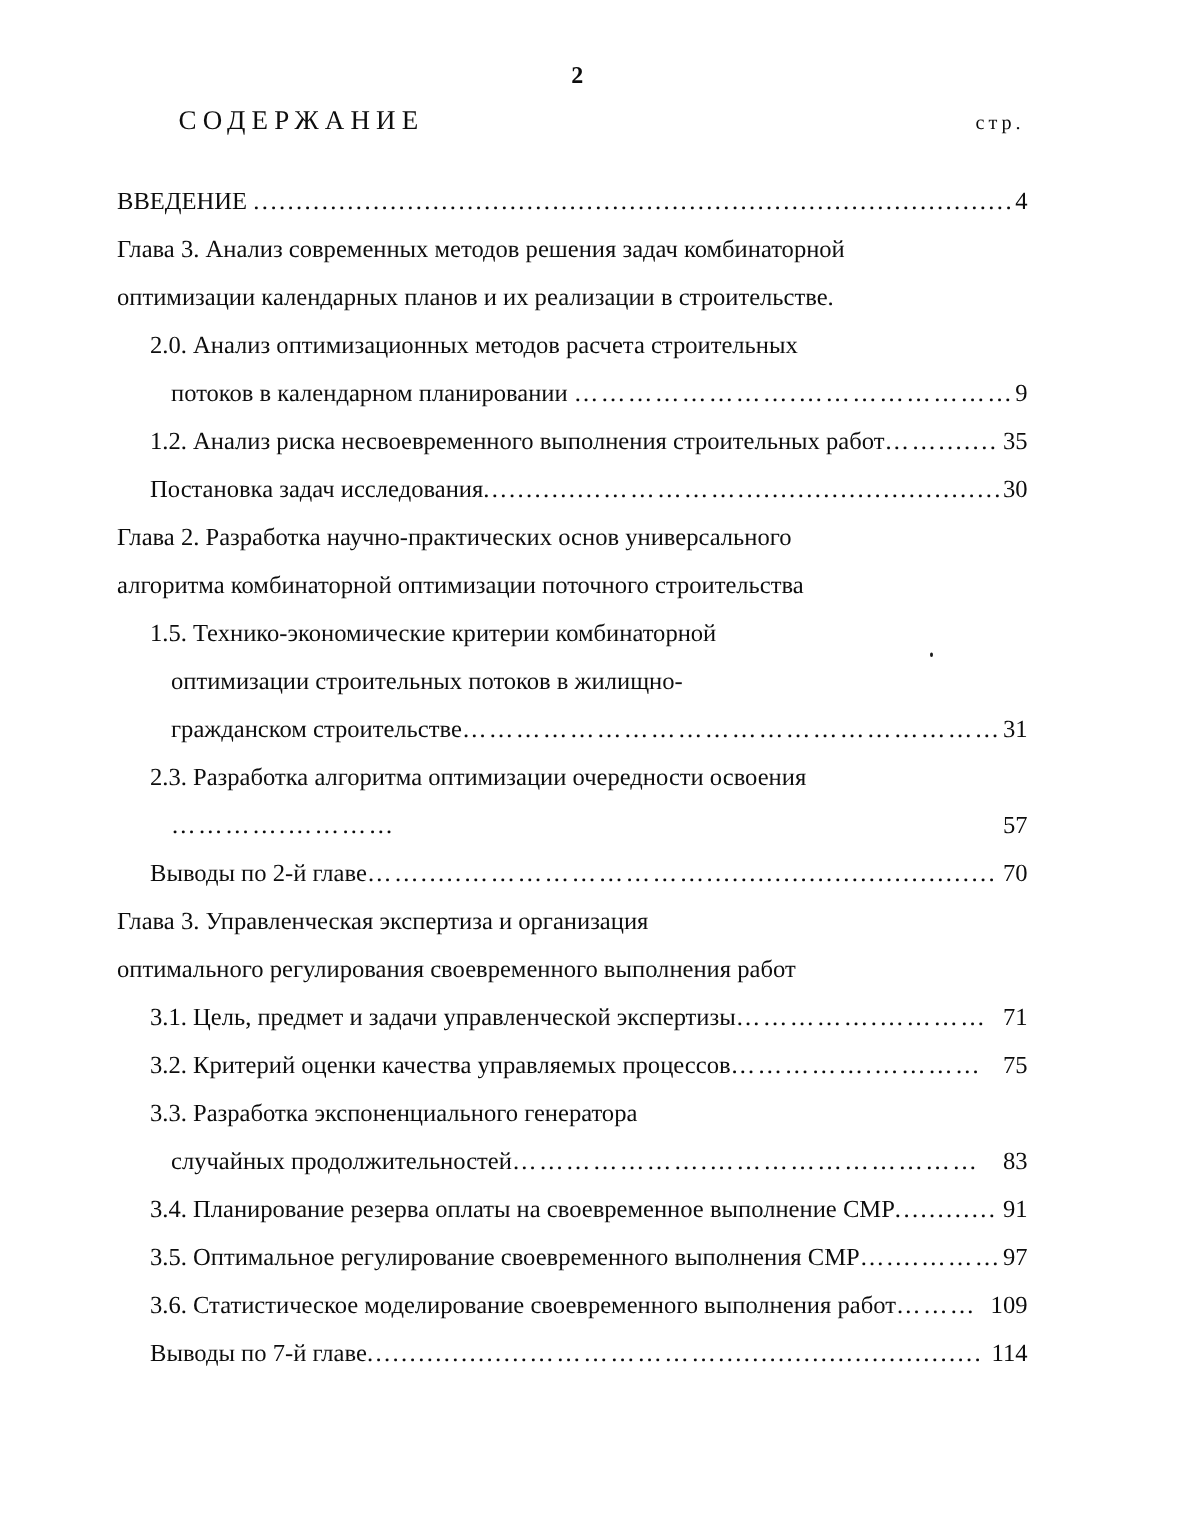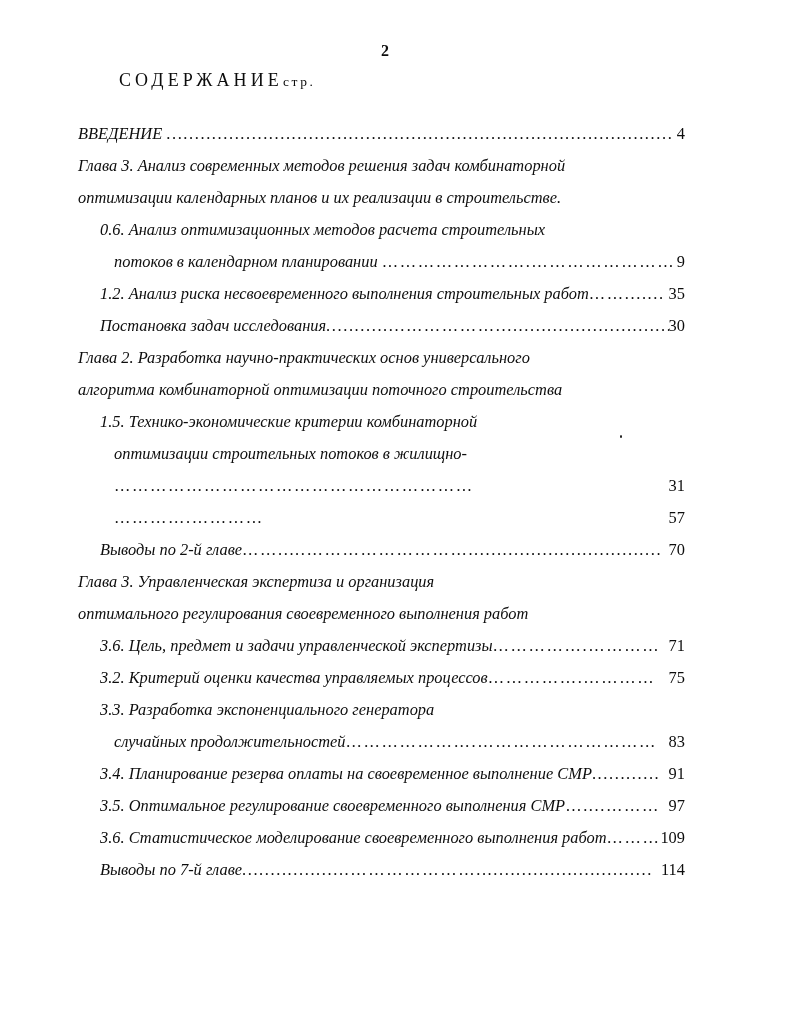--- a/index.html
+++ b/index.html
@@ -35,21 +35,21 @@
   }
 
   
   #heading-row {
     position: absolute;
     top: 70px;
     left: 119px;
     width: 565px;
     display: flex;
     align-items: baseline;
-    justify-content: flex-start;
+    justify-content: space-between;
     height: 24px;
   }
   #toc-title {
     font-size: 18px;
     letter-spacing: 4.1px;
     white-space: nowrap;
     font-weight: 400;
   }
   #pages-label {
     font-size: 13.5px;
@@ -79,21 +79,20 @@
   .lvl2 { padding-left: 36px; }
 
   .tline-inner {
     display: flex;
     align-items: baseline;
     width: 100%;
   }
   .tl-text {
     flex: 0 0 auto;
     white-space: pre;
-    font-style: italic;
   }
   .tl-dots {
     flex: 1 1 auto;
     overflow: hidden;
     white-space: nowrap;
     letter-spacing: 1.6px;
     font-size: 16.4px;
     margin: 0 0px 0 0;
     min-width: 0;
     text-align: left;
@@ -140,21 +139,21 @@
           <span class="tl-text">Глава 3. Анализ современных методов решения задач комбинаторной</span>
         </div>
       </div>
       <div class="toc-line lvl0 no-leader">
         <div class="tline-inner">
           <span class="tl-text">оптимизации календарных планов и их реализации в строительстве.</span>
         </div>
       </div>
       <div class="toc-line lvl1 no-leader">
         <div class="tline-inner">
-          <span class="tl-text">0.6. Анализ оптимизационных методов расчета строительных</span>
+          <span class="tl-text">2.0. Анализ оптимизационных методов расчета строительных</span>
         </div>
       </div>
       <div class="toc-line lvl2">
         <div class="tline-inner">
           <span class="tl-text">потоков в календарном планировании </span>
           <span class="tl-dots">…………………….……………………</span>
           <span class="tl-page">9</span>
         </div>
       </div>
       <div class="toc-line lvl1">
@@ -186,22 +185,28 @@
           <span class="tl-text">1.5. Технико-экономические критерии комбинаторной</span>
         </div>
       </div>
       <div class="toc-line lvl2 no-leader">
         <div class="tline-inner">
           <span class="tl-text">оптимизации строительных потоков в жилищно-</span>
         </div>
       </div>
       <div class="toc-line lvl2">
         <div class="tline-inner">
+          <span class="tl-text">гражданском строительстве</span>
           <span class="tl-dots">……………………………………………………</span>
           <span class="tl-page">31</span>
+        </div>
+      </div>
+      <div class="toc-line lvl1 no-leader">
+        <div class="tline-inner">
+          <span class="tl-text">2.3. Разработка алгоритма оптимизации очередности освоения</span>
         </div>
       </div>
       <div class="toc-line lvl2">
         <div class="tline-inner">
           <span class="tl-dots">………….…………</span>
           <span class="tl-page">57</span>
         </div>
       </div>
       <div class="toc-line lvl1">
         <div class="tline-inner">
@@ -215,21 +220,21 @@
           <span class="tl-text">Глава 3. Управленческая экспертиза и организация</span>
         </div>
       </div>
       <div class="toc-line lvl0 no-leader">
         <div class="tline-inner">
           <span class="tl-text">оптимального регулирования своевременного выполнения работ</span>
         </div>
       </div>
       <div class="toc-line lvl1">
         <div class="tline-inner">
-          <span class="tl-text">3.6. Цель, предмет и задачи управленческой экспертизы</span>
+          <span class="tl-text">3.1. Цель, предмет и задачи управленческой экспертизы</span>
           <span class="tl-dots">…………….…………</span>
           <span class="tl-page">71</span>
         </div>
       </div>
       <div class="toc-line lvl1">
         <div class="tline-inner">
           <span class="tl-text">3.2. Критерий оценки качества управляемых процессов</span>
           <span class="tl-dots">…………….…………</span>
           <span class="tl-page">75</span>
         </div>

